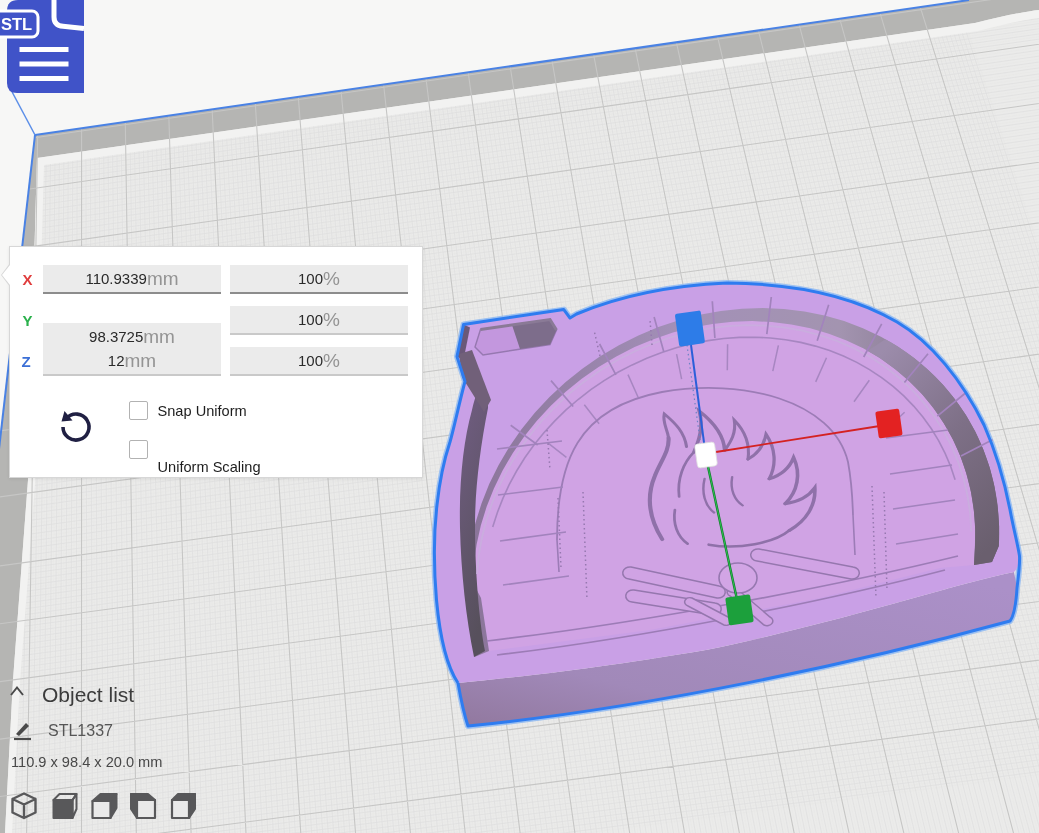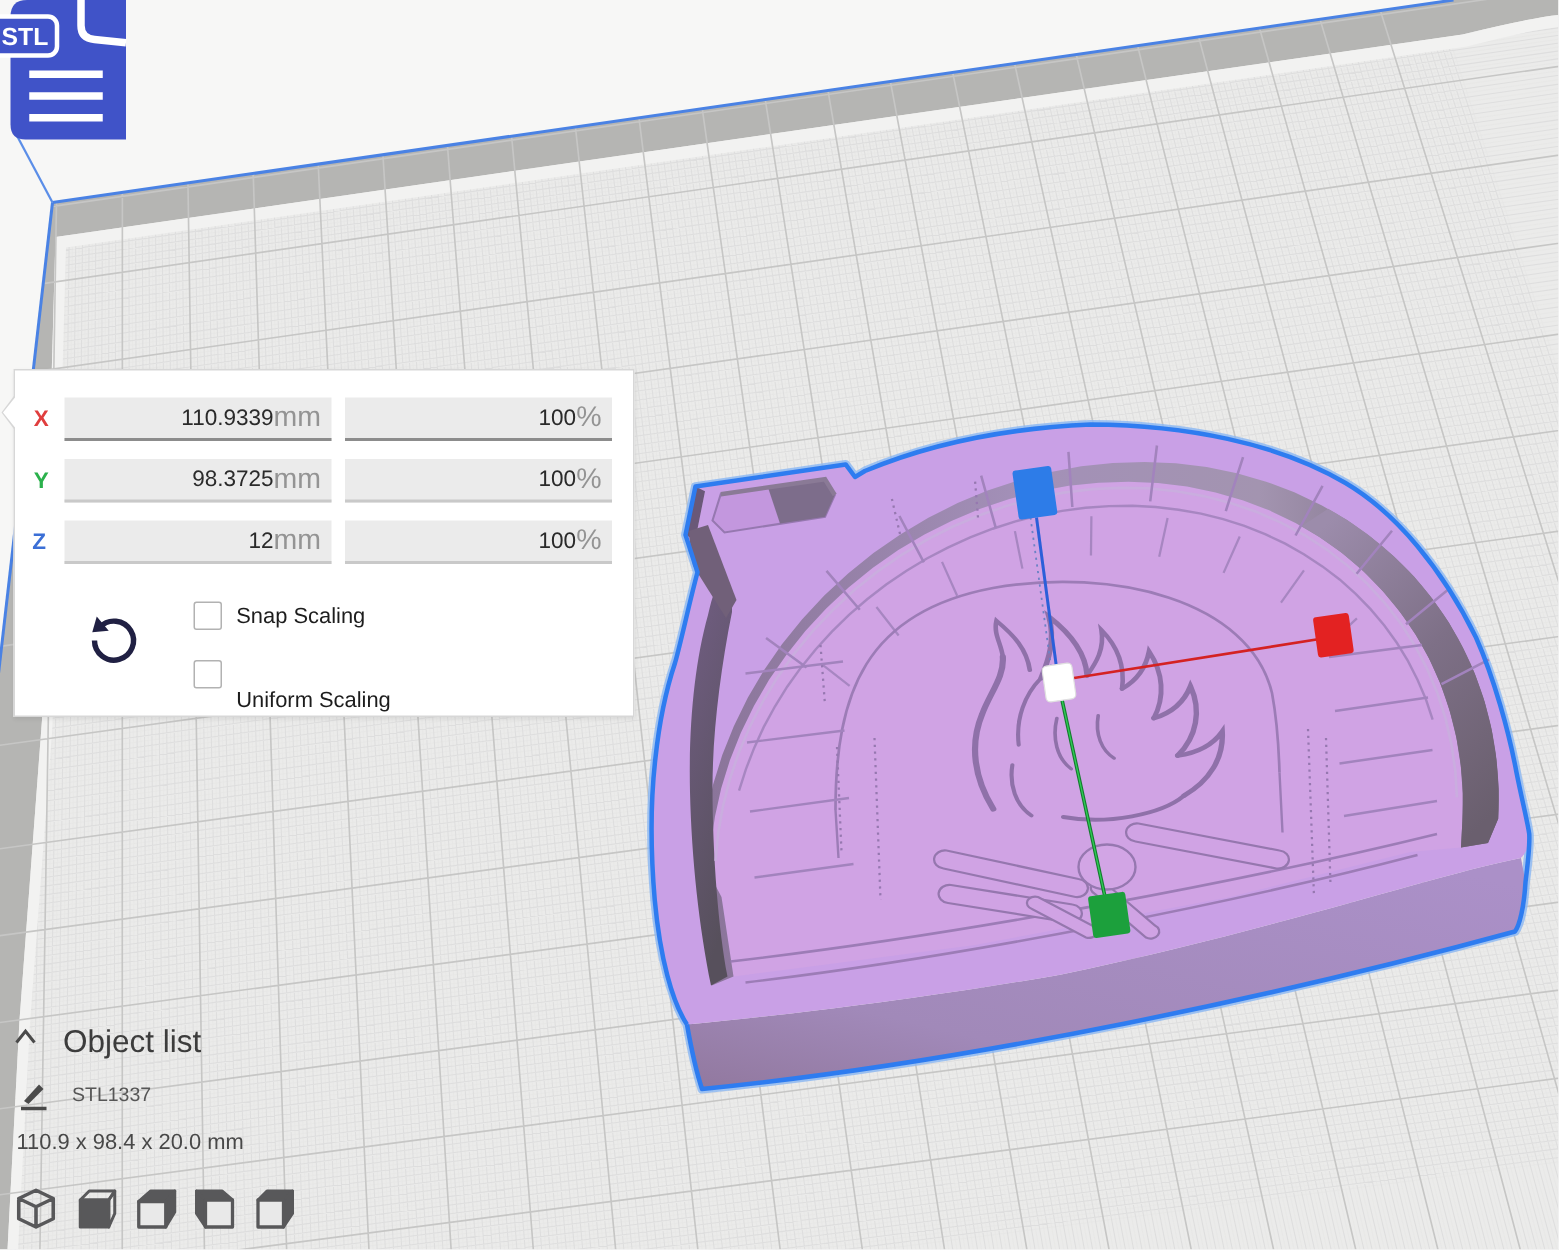--- a/index.html
+++ b/index.html
@@ -4,21 +4,21 @@
 body{width:1039px;height:833px;overflow:hidden;position:relative;
  font-family:"Liberation Sans",sans-serif;background:#f7f7f6}
 #panel{position:absolute;left:8.5px;top:246px;width:412px;height:230px;background:#fff;
  border:1px solid #d7d7d7;box-shadow:0 1px 3px rgba(0,0,0,0.08)}
 #panel .notch{position:absolute;left:-9px;top:16px;width:0;height:0;
  border-top:12px solid transparent;border-bottom:12px solid transparent;border-right:9px solid #d7d7d7}
 #panel .notch2{position:absolute;left:-7.5px;top:17.5px;width:0;height:0;
  border-top:10.5px solid transparent;border-bottom:10.5px solid transparent;border-right:8px solid #fff}
 .axis{position:absolute;font-size:15px;font-weight:bold;line-height:30px}
 .fld{position:absolute;width:178px;height:29px;background:#ebebeb;border:none;
- border-bottom:2px solid #c9c9c9;display:flex;justify-content:flex-end;align-items:center;
+ border-bottom:2px solid #c9c9c9;display:flex;justify-content:center;align-items:center;
  padding:0 7px;box-sizing:border-box}
 .fld .val{font-size:15px;color:#2a2a2a}
 .fld .unit{font-size:19px;color:#949494}
 .cb{position:absolute;width:17px;height:17px;background:#fff;border:1.5px solid #b2b2b2;border-radius:2px}
 .cblab{position:absolute;font-size:14.6px;color:#1d1d1d}
 .t{position:absolute;white-space:nowrap}
 </style></head>
 <body>
 <svg width="1039" height="833" viewBox="0 0 1039 833" style="position:absolute;left:0;top:0">
 <defs>
@@ -161,21 +161,21 @@
  <div class="axis" style="left:13px;top:59px;color:#2bb14c">Y</div>
  <div class="axis" style="left:12px;top:100px;color:#3b6fd6">Z</div>
  <div class="fld" style="left:33.5px;top:18px;border-bottom-color:#8c8c8c">
       <span class="val">110.9339</span>
       <span class="unit">mm</span>
     </div>
  <div class="fld" style="left:220.5px;top:18px;border-bottom-color:#8c8c8c">
       <span class="val">100</span>
       <span class="unit">%</span>
     </div>
- <div class="fld" style="left:33.5px;top:59px">
+ <div class="fld" style="left:33.5px;top:76px">
       <span class="val">98.3725</span>
       <span class="unit">mm</span>
     </div>
  <div class="fld" style="left:220.5px;top:59px">
       <span class="val">100</span>
       <span class="unit">%</span>
     </div>
  <div class="fld" style="left:33.5px;top:100px">
       <span class="val">12</span>
       <span class="unit">mm</span>
@@ -184,19 +184,19 @@
       <span class="val">100</span>
       <span class="unit">%</span>
     </div>
  <svg width="44" height="44" viewBox="0 0 44 44" style="position:absolute;left:44px;top:158px">
 <g transform="translate(44,0) scale(-1,1)">
 <path d="M 31.5,13.2 A 13,13 0 1 0 35,22" fill="none" stroke="#202043" stroke-width="3.6"></path>
 <path d="M 25.5,15.5 L 36.5,16.5 L 33.5,6 Z" fill="#202043"></path>
 </g>
 </svg>
  <div class="cb" style="left:119px;top:154px"></div>
- <div class="cblab" style="left:148px;top:156px">Snap Scaling</div>
+ <div class="cblab" style="left:148px;top:156px">Snap Uniform</div>
  <div class="cb" style="left:119px;top:192.5px"></div>
  <div class="cblab" style="left:148px;top:212px">Uniform Scaling</div>
 </div>
 
 <div class="t" style="left:42px;top:683px;font-size:21px;color:#3c3c3c">Object list</div>
-<div class="t" style="left:48px;top:722px;font-size:13px;color:#565656">STL1337</div>
+<div class="t" style="left:48px;top:722px;font-size:16px;color:#565656">STL1337</div>
 <div class="t" style="left:11px;top:754px;font-size:14.6px;color:#484848">110.9 x 98.4 x 20.0 mm</div>
 </body></html>

